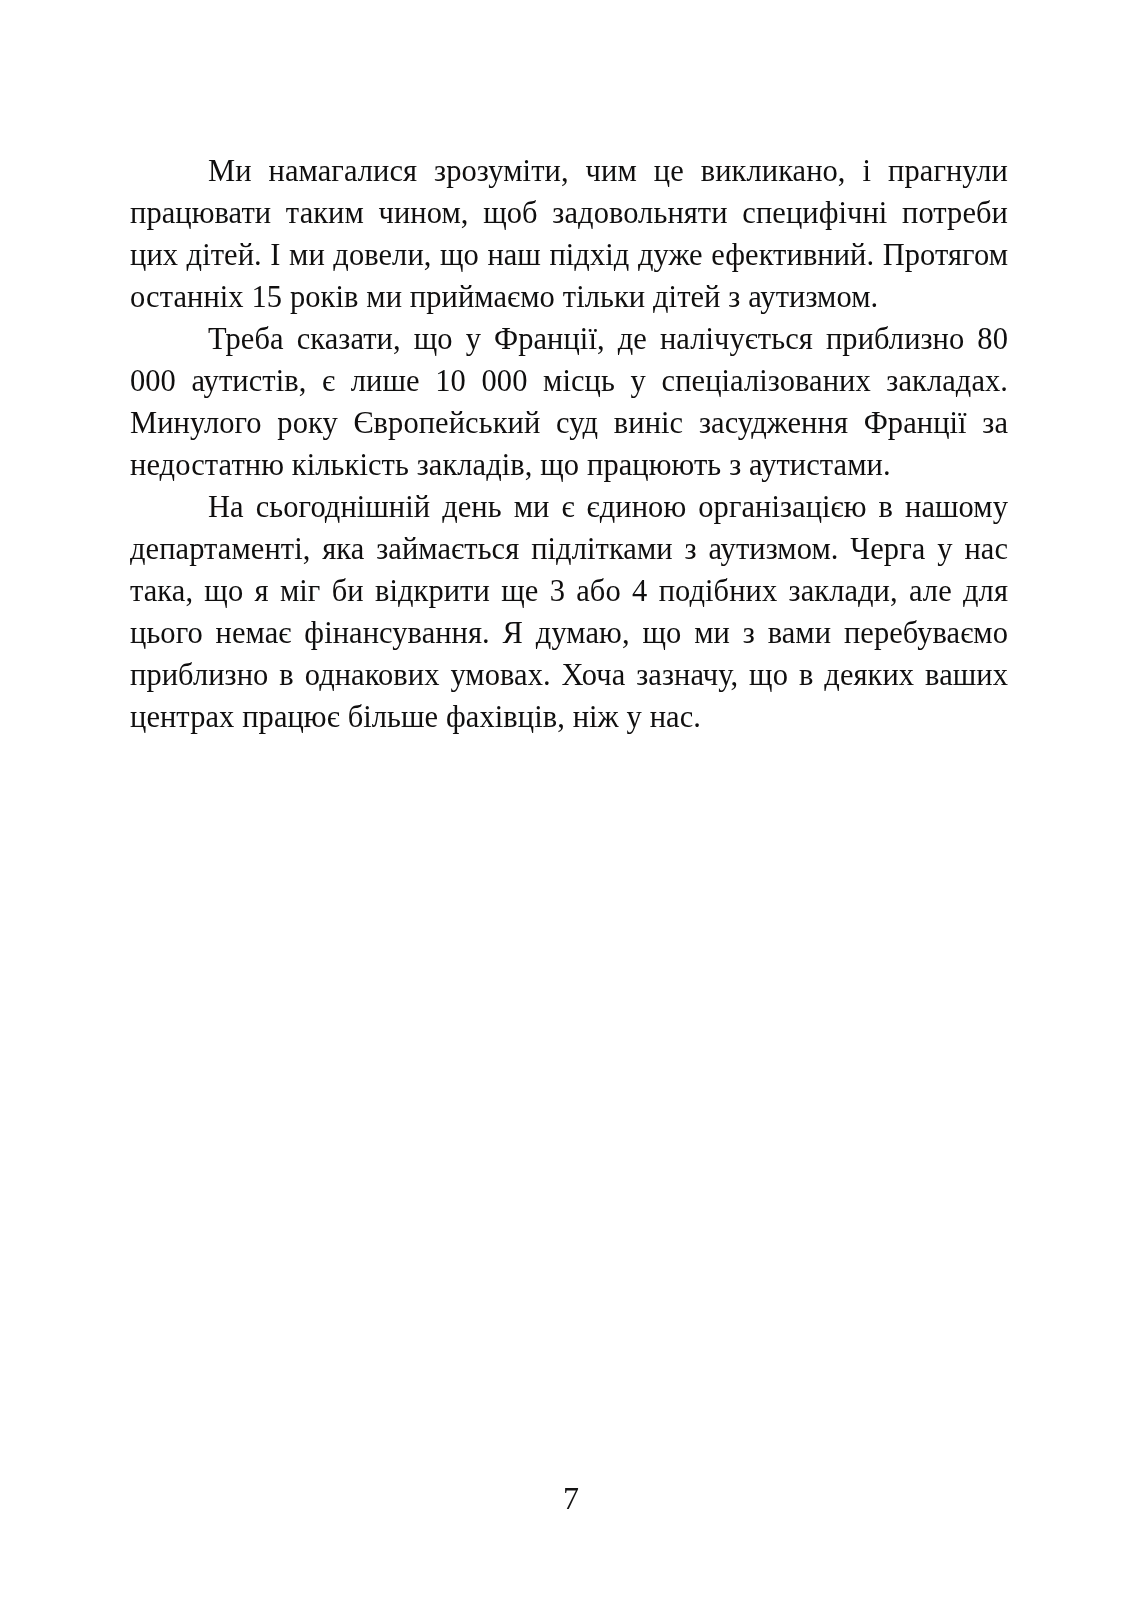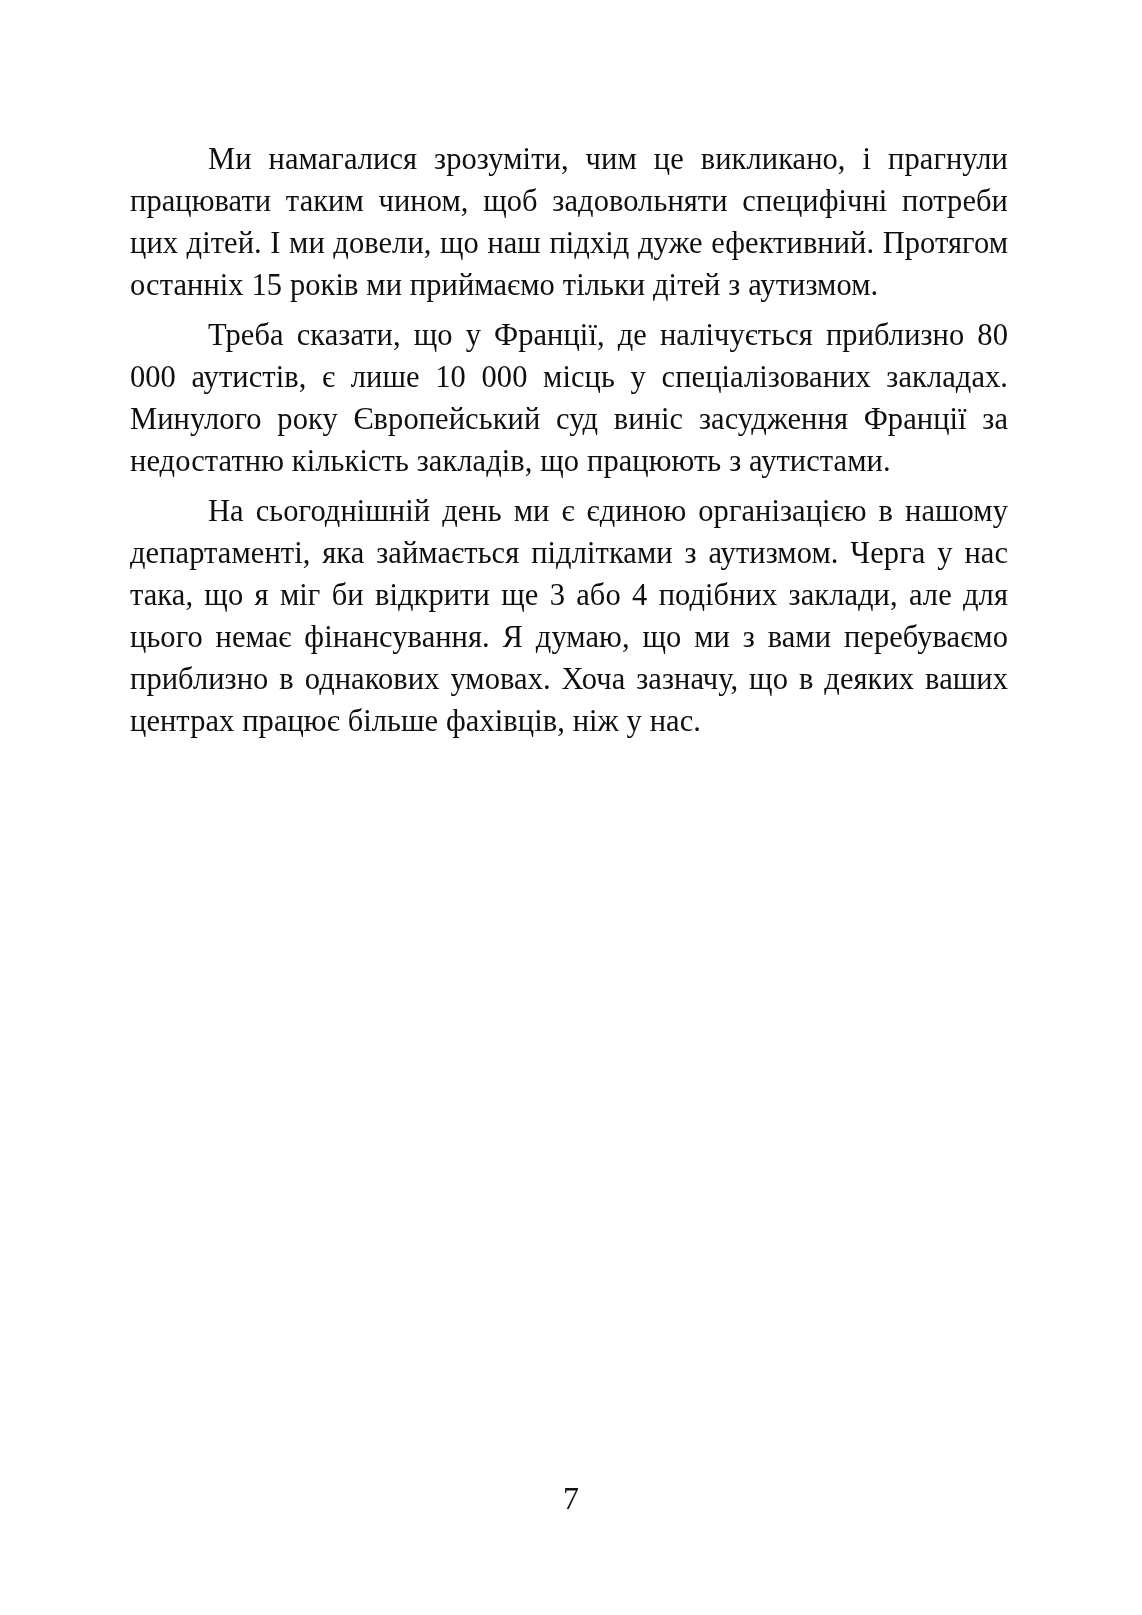--- a/index.html
+++ b/index.html
@@ -20,39 +20,39 @@
 
   .page {
     position: absolute;
     inset: 0;
     background: #ffffff;
   }
 
   .text-column {
     position: absolute;
     left: 130px;
-    top: 138px;
+    top: 150px;
     width: 878px;
   }
 
   .para {
     margin: 0;
     font-size: 30.5px;
     line-height: 42px;
     text-align: justify;
     text-justify: inter-word;
     text-indent: 78px;
     hyphens: manual;
     word-spacing: 0.005em;
     letter-spacing: 0.002em;
   }
 
   
   .para + .para {
-    margin-top: 8px;
+    margin-top: 0;
   }
 
   .page-number {
     position: absolute;
     left: 0;
     right: 0;
     top: 1478px;
     text-align: center;
     font-size: 32px;
     line-height: 40px;

